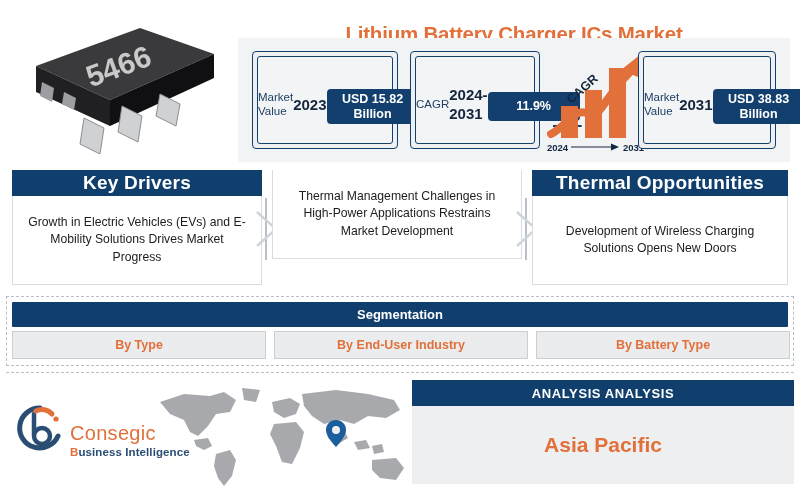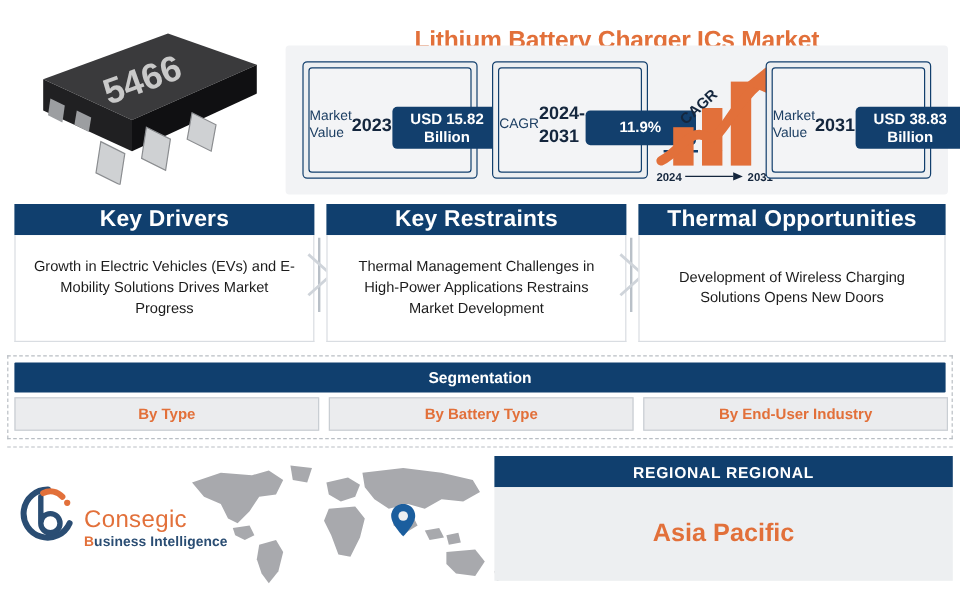--- a/index.html
+++ b/index.html
@@ -247,41 +247,40 @@
       <div class="card-head">Key Drivers</div>
       <div class="card-body">Growth in Electric Vehicles (EVs) and E-Mobility Solutions Drives Market Progress</div>
     </div>
 
     <svg class="chevron" style="left:249px;" viewBox="0 0 34 62">
       <line x1="17" y1="0" x2="17" y2="62" stroke="#b9c0c8" stroke-width="2"></line>
       <polyline points="8,14 27,31 8,48" fill="none" stroke="#cfd4da" stroke-width="2.4"></polyline>
     </svg>
 
     <div class="card" id="card-restr">
-      <div class="card-head">Key Restraints</div>
       <div class="card-body">Thermal Management Challenges in High-Power Applications Restrains Market Development</div>
     </div>
 
     <svg class="chevron" style="left:509px;" viewBox="0 0 34 62">
       <line x1="17" y1="0" x2="17" y2="62" stroke="#b9c0c8" stroke-width="2"></line>
       <polyline points="8,14 27,31 8,48" fill="none" stroke="#cfd4da" stroke-width="2.4"></polyline>
     </svg>
 
     <div class="card" id="card-opps">
       <div class="card-head">Thermal Opportunities</div>
       <div class="card-body">Development of Wireless Charging Solutions Opens New Doors</div>
     </div>
   </div>
 
   <div class="seg-wrap">
     <div class="seg-head">Segmentation</div>
     <div class="seg-items">
       <div class="seg-item">By Type</div>
+      <div class="seg-item">By End-User Industry</div>
       <div class="seg-item">By Battery Type</div>
-      <div class="seg-item">By End-User Industry</div>
     </div>
   </div>
 
   <div class="bottom">
     <div class="bot-divider"></div>
 
     <div class="logo-wrap">
       <svg class="logo-mark" viewBox="0 0 52 52">
         <path d="M26,6 A20,20 0 1,0 44,34" fill="none" stroke="#2a4d73" stroke-width="5" stroke-linecap="round"></path>
         <path d="M20,12 L20,34 A8,8 0 1,0 28,26 A8,8 0 0,0 20,34" fill="none" stroke="#2a4d73" stroke-width="4.5" stroke-linecap="round"></path>
@@ -321,20 +320,20 @@
         </g>
 
         <g>
           <path d="M186,36 C180,36 176,40.5 176,46 C176,53 186,63 186,63 C186,63 196,53 196,46 C196,40.5 192,36 186,36 Z" fill="#1b5e9e"></path>
           <circle cx="186" cy="46" r="4" fill="#edeff1"></circle>
         </g>
       </svg>
     </div>
 
     <div class="region">
-      <div class="region-head">REGIONAL REGIONAL</div>
+      <div class="region-head">ANALYSIS ANALYSIS</div>
       <div class="region-body">
         <div class="region-name">Asia Pacific</div>
       </div>
     </div>
   </div>
 
 </div>
 
 </body></html>

